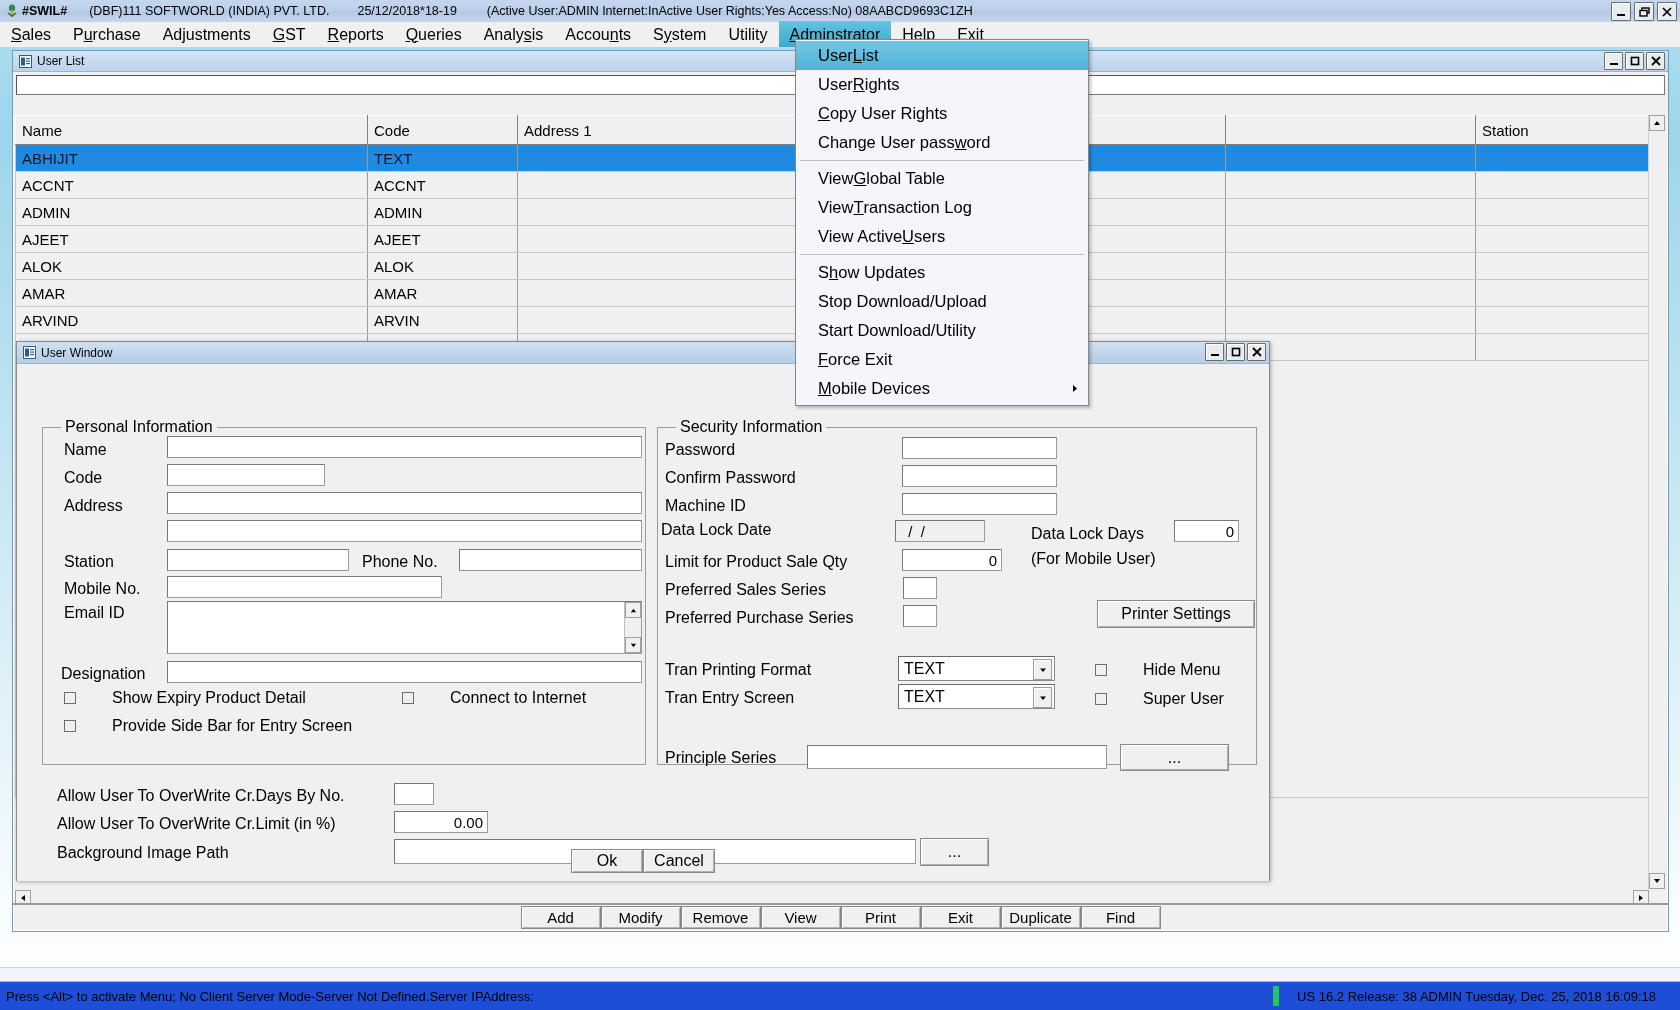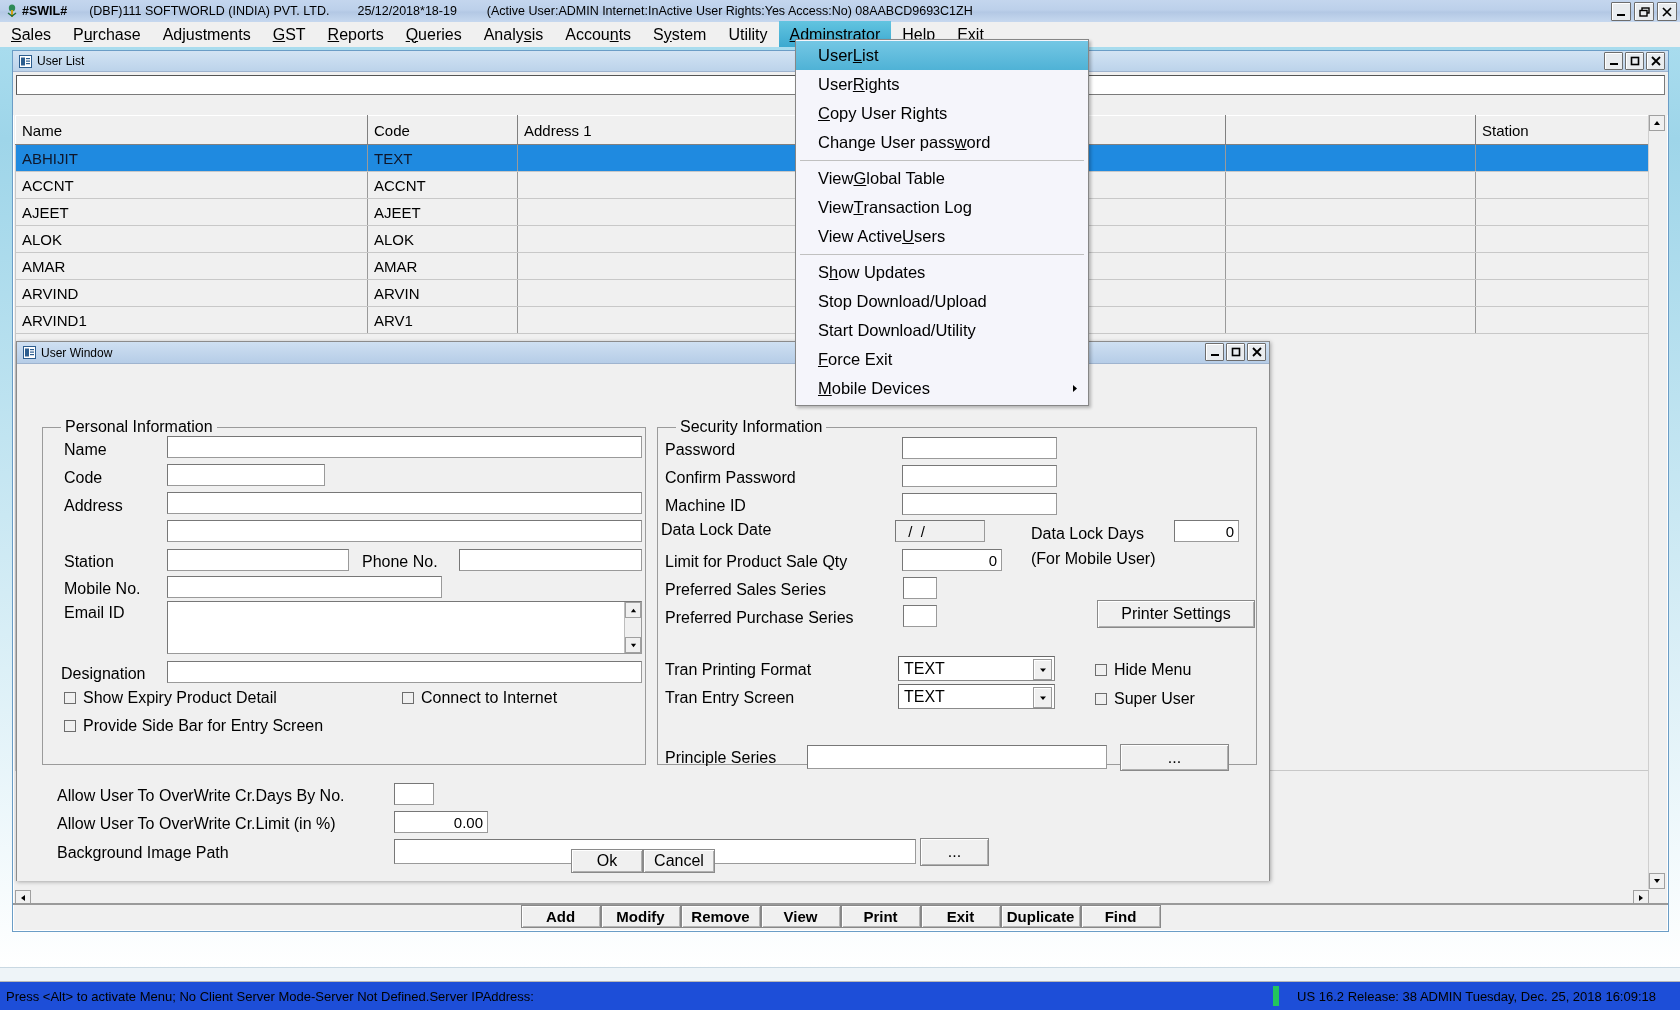--- a/index.html
+++ b/index.html
@@ -104,21 +104,21 @@
     position:absolute;left:2px;right:19px;bottom:25px;height:16px;background:#f0f0f0;
   }
   .sb-btn{
     width:16px;height:16px;background:#f0f0f0;border:1px solid #a0a0a0;
     display:flex;align-items:center;justify-content:center;box-sizing:border-box;
   }
   .sb-btn.h{width:16px;height:15px;}
 
   .ul-toolbar{
     position:absolute;left:2px;right:2px;bottom:3px;height:22px;
-    display:flex;justify-content:center;align-items:flex-end;font-weight:bold;
+    display:flex;justify-content:center;align-items:flex-start;
   }
   .tb-btn{
     height:21px;min-width:58px;padding:0 8px;margin:0 0px;
     background:#f0f0f0;border:1px solid #888;
     box-shadow:inset 1px 1px 0 #fff, inset -1px -1px 0 #b5b5b5;
     display:flex;align-items:center;justify-content:center;
     font-size:15px;white-space:nowrap;overflow:hidden;
   }
   .ul-sep{position:absolute;left:0;right:0;bottom:26px;height:2px;background:#9a9a9a;}
 
@@ -175,21 +175,21 @@
   .fld.ro{background:#f0f0f0;}
   .fld.num{text-align:right;}
   .area{
     position:absolute;background:#fff;border:1px solid #9a9a9a;
     border-top-color:#777;border-left-color:#777;box-sizing:border-box;
   }
   .area .vbar{
     position:absolute;right:0;top:0;bottom:0;width:16px;background:#f0f0f0;
     border-left:1px solid #bdbdbd;display:flex;flex-direction:column;justify-content:space-between;
   }
-  .cbx{position:absolute;display:flex;align-items:center;font-size:16px;white-space:nowrap;}
+  .cbx{position:absolute;display:flex;align-items:center;font-size:16px;white-space:nowrap;gap:29px;}
   .cbx .box{
     width:12px;height:12px;border:1px solid #6d6d6d;background:#f0f0f0;
     margin-right:7px;box-sizing:border-box;
   }
   .combo{
     position:absolute;height:25px;background:#fff;border:1px solid #8a8a8a;
     border-top-color:#6a6a6a;border-left-color:#6a6a6a;box-sizing:border-box;
     display:flex;align-items:center;font-size:16px;padding-left:5px;
   }
   .combo .arw{
@@ -342,20 +342,28 @@
             <td>ABHIJIT</td>
             <td>TEXT</td>
             <td class="blank"></td>
             <td class="blank"></td>
             <td class="blank"></td>
             <td class="blank"></td>
           </tr>
           <tr>
             <td>ACCNT</td>
             <td>ACCNT</td>
+            <td></td>
+            <td></td>
+            <td></td>
+            <td></td>
+          </tr>
+          <tr>
+            <td>ADMIN</td>
+            <td>ADMIN</td>
             <td></td>
             <td></td>
             <td></td>
             <td></td>
           </tr>
           <tr>
             <td>AJEET</td>
             <td>AJEET</td>
             <td></td>
             <td></td>

